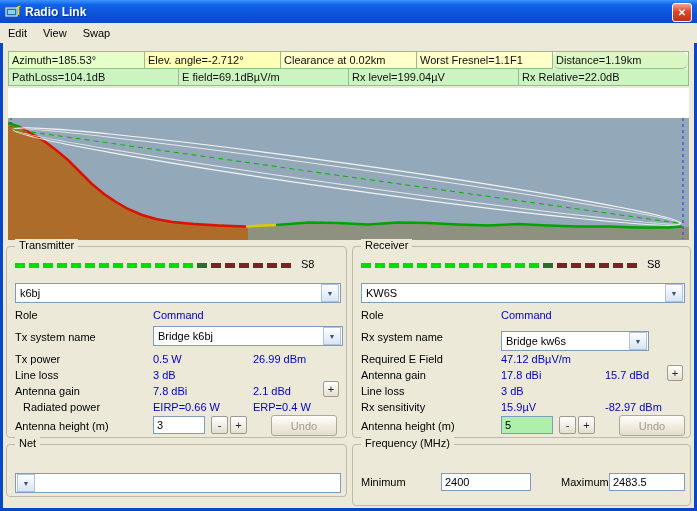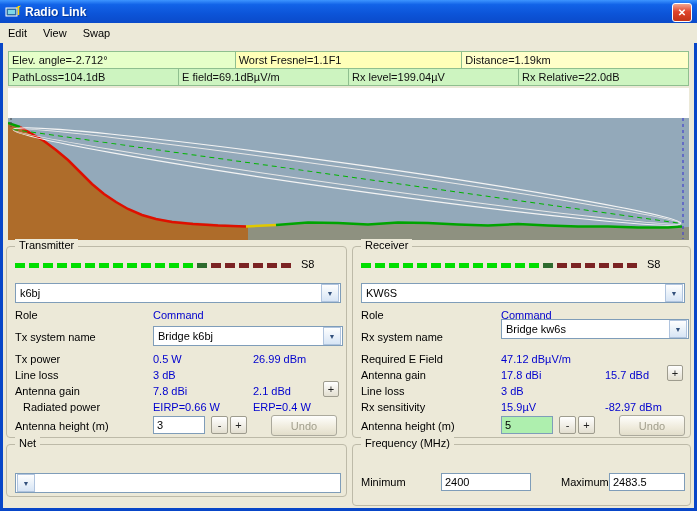--- a/index.html
+++ b/index.html
@@ -19,21 +19,21 @@
   .info-table{position:absolute;left:8px;top:51px;width:681px;border:1px solid #8FBF8F;background:#fff;box-sizing:border-box;}
   .info-row{display:flex;}
   .cell{flex:1;padding:1px 3px;border-right:1px solid #8FBF8F;border-bottom:1px solid #8FBF8F;
     color:#101010;white-space:nowrap;overflow:hidden;height:14px;line-height:14px;}
   .cell:last-child{border-right:none;}
   .info-row2 .cell{border-bottom:none;}
   .info-row1 .cell:nth-child(1){background:#E6FFC9;}
   .info-row1 .cell:nth-child(2){background:#FFFFB8;}
   .info-row1 .cell:nth-child(3){background:#FFFFC9;}
   .info-row1 .cell:nth-child(4){background:#FFFFC9;}
-  .info-row1 .cell:nth-child(5){background:#D9F7C2;}
+  .info-row1 .cell:nth-child(5){background:#D9F7C2;border-radius:6px;}
   .info-row2 .cell{background:#CDF4C0;}
   .chart{position:absolute;left:8px;top:88px;width:681px;height:152px;}
   .group{position:absolute;border:1px solid #BDBAA8;border-radius:4px;box-sizing:border-box;}
   .legend{position:absolute;top:-8px;left:8px;background:#ECE9D8;padding:0 4px;color:#000;}
   .meter{position:absolute;display:flex;gap:4px;height:5px;}
   .seg{width:10px;height:5px;}
   .lbl{position:absolute;color:#000;white-space:nowrap;}
   .val{position:absolute;color:#0000CE;white-space:nowrap;}
   .combo{position:absolute;height:20px;background:#fff;border:1px solid #7F9DB9;display:flex;align-items:center;box-sizing:border-box;}
   .combo-text{flex:1;padding:0 4px;white-space:nowrap;overflow:hidden;color:#000;}
@@ -67,21 +67,23 @@
   </div>
 
   <div class="menubar">
     <span class="menu-item">Edit</span>
     <span class="menu-item">View</span>
     <span class="menu-item">Swap</span>
   </div>
 
   <div class="info-table">
     <div class="info-row info-row1">
+      <div class="cell">Azimuth=185.53°</div>
       <div class="cell">Elev. angle=-2.712°</div>
+      <div class="cell">Clearance at 0.02km</div>
       <div class="cell">Worst Fresnel=1.1F1</div>
       <div class="cell">Distance=1.19km</div>
     </div>
     <div class="info-row info-row2">
       <div class="cell">PathLoss=104.1dB</div>
       <div class="cell">E field=69.1dBµV/m</div>
       <div class="cell">Rx level=199.04µV</div>
       <div class="cell">Rx Relative=22.0dB</div>
     </div>
   </div>
@@ -195,21 +197,21 @@
 
     <div class="combo" style="left:8px;top:36px;width:324px;">
       <span class="combo-text">KW6S</span>
       <span class="combo-arrow">▼</span>
     </div>
 
     <div class="lbl" style="left:8px;top:62px;">Role</div>
     <div class="val" style="left:148px;top:62px;">Command</div>
 
     <div class="lbl" style="left:8px;top:84px;">Rx system name</div>
-    <div class="combo" style="left:148px;top:72px;width:188px;">
+    <div class="combo" style="left:148px;top:84px;width:148px;">
       <span class="combo-text">Bridge kw6s</span>
       <span class="combo-arrow">▼</span>
     </div>
 
     <div class="lbl" style="left:8px;top:106px;">Required E Field</div>
     <div class="val" style="left:148px;top:106px;">47.12 dBµV/m</div>
 
     <div class="lbl" style="left:8px;top:122px;">Antenna gain</div>
     <div class="val" style="left:148px;top:122px;">17.8 dBi</div>
     <div class="val" style="left:252px;top:122px;">15.7 dBd</div>

